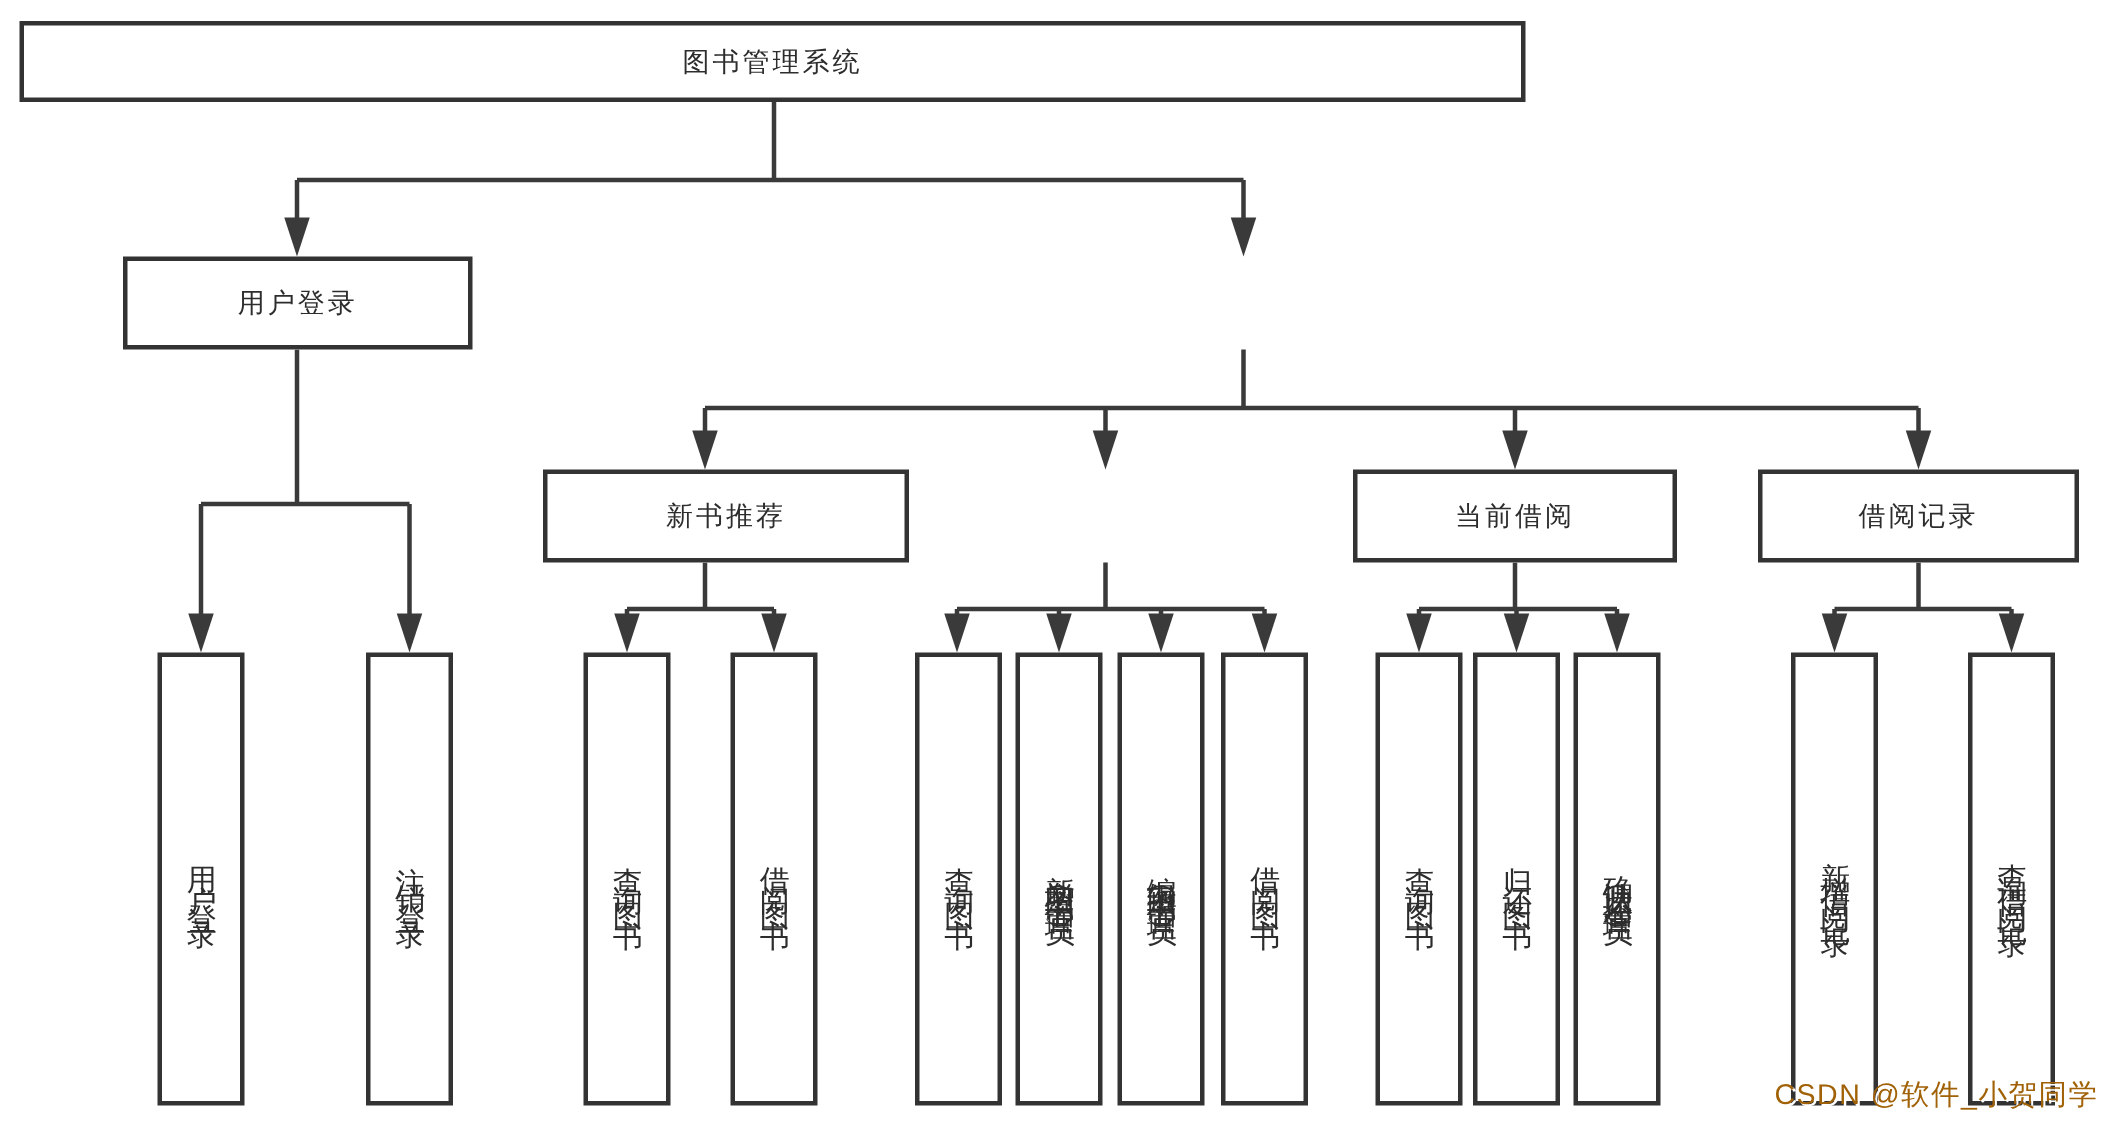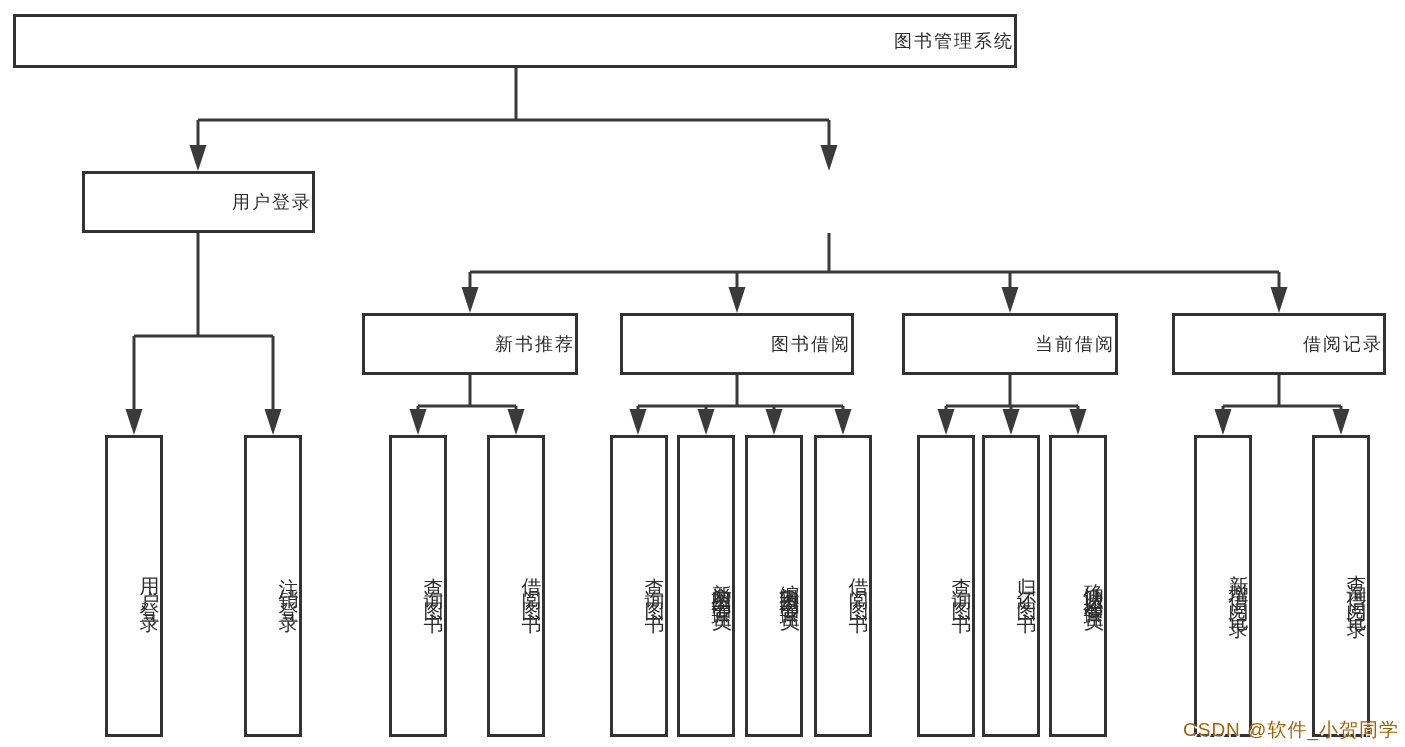--- a/index.html
+++ b/index.html
@@ -5,21 +5,21 @@
   html,body{margin:0;padding:0;background:#ffffff;}
   .canvas{
     position:relative;width:1405px;height:747px;background:#ffffff;overflow:hidden;
     font-family:"Liberation Sans","DejaVu Sans",sans-serif;color:#2d2d2d;
   }
   .wires{position:absolute;left:0;top:0;width:1405px;height:747px;}
   .wires path{stroke:#3a3a3a;stroke-width:3;fill:none;}
   .wires polygon{fill:#3a3a3a;stroke:none;}
   .node{
     position:absolute;box-sizing:border-box;background:#ffffff;border:3px solid #333333;
-    display:flex;align-items:center;justify-content:flex-end;
+    display:flex;align-items:center;justify-content:center;
   }
   .hbox{font-size:18px;letter-spacing:2px;}
   .hbox span{white-space:nowrap;}
   .root{font-size:18px;}
   .lvl2,.lvl3{top:171px;height:62px;}
   .lvl3{top:313px;}
   .vbox{top:435px;height:302px;width:58px;font-size:20px;}
   .vtext{
     writing-mode:vertical-rl;text-orientation:mixed;
     white-space:nowrap;line-height:1;
@@ -67,25 +67,22 @@
   </svg>
 
   <div class="node hbox root" style="left:13px;top:14px;width:1004px;height:54px">
     <span>图书管理系统</span>
   </div>
 
   <div class="node hbox lvl2" style="left:82px;width:233px">
     <span>用户登录</span>
   </div>
 
-  <div class="node hbox lvl3" style="left:362px;width:216px">
+  <div class="node hbox lvl3" style="left:362px;width:244px">
     <span>新书推荐</span>
-  </div>
-  <div class="node hbox lvl3" style="left:620px;width:234px">
-    <span>图书借阅</span>
   </div>
   <div class="node hbox lvl3" style="left:902px;width:216px">
     <span>当前借阅</span>
   </div>
   <div class="node hbox lvl3" style="left:1172px;width:214px">
     <span>借阅记录</span>
   </div>
 
   <div class="node vbox" style="left:105px">
     <span class="vtext ls4">用户登录</span>

